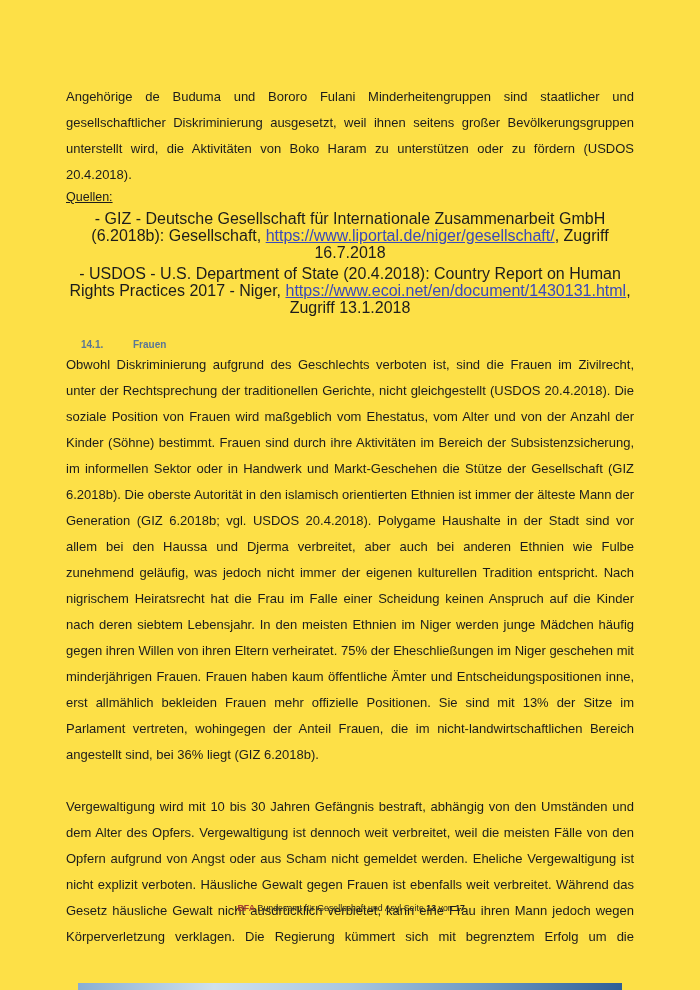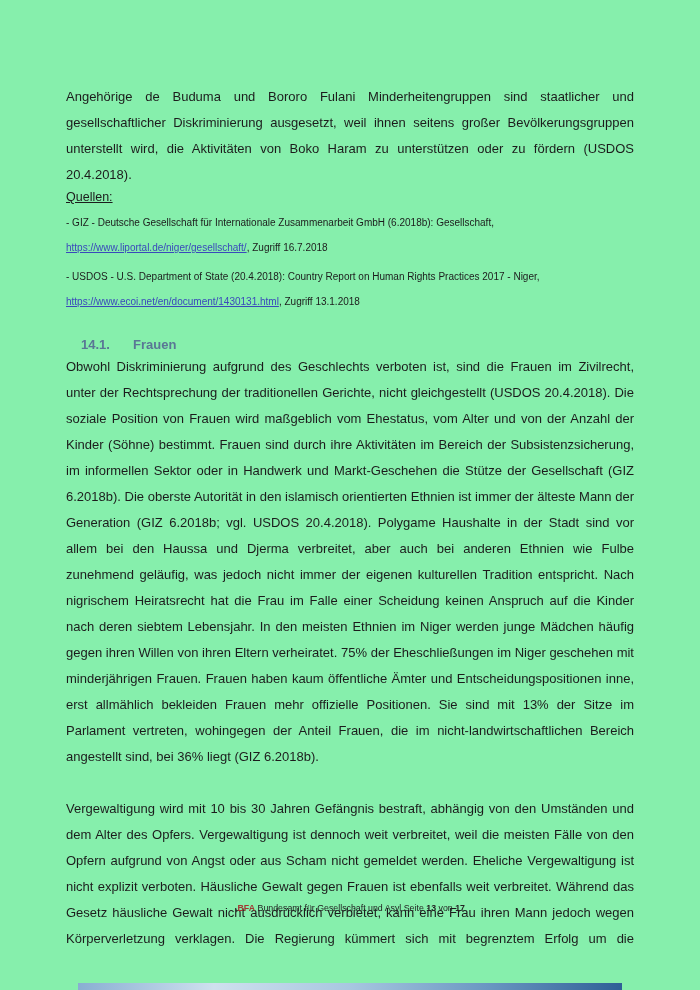--- a/index.html
+++ b/index.html
@@ -1,46 +1,46 @@
 <!DOCTYPE html>
 <html lang="de"><head>
 <meta charset="utf-8">
 <style>
   html,body{margin:0;padding:0;background:#ffffff;}
   .page{
     position:relative;
     width:700px;height:990px;
-    background:#86efac;
+    background:#fde047;
     overflow:hidden;
     font-family:"Liberation Sans","DejaVu Sans",sans-serif;
     color:#1c1c1c;
   }
   .content{position:absolute;left:66px;right:66px;top:0;}
   .body-text{
     margin:0;
     font-size:13px;
     line-height:26px;
     text-align:justify;
     color:#1c1c1c;
   }
   .p-first{margin-top:84px;}
   .sources{margin-top:1px;}
   .sources-label{margin:0;font-size:12.5px;line-height:17px;}
   .sources-label span{text-decoration:underline;}
-  .source-line{margin:4px 0 0 0;font-size:10px;line-height:25px;text-align:left;}
+  .source-line{margin:4px 0 0 0;font-size:16px;line-height:17px;text-align:center;}
   a.link{color:#3a49bb;text-decoration:underline;cursor:pointer;}
   .heading1{
     margin-top:36px;
     font-size:13.5px;font-weight:bold;color:#5a7695;
   }
   .heading1 .h-num{display:inline-block;width:29px;}
   .heading2{
     margin-top:23px;
     padding-left:15px;
-    font-size:13px;font-weight:bold;color:#5a7695;
+    font-size:10px;font-weight:bold;color:#5a7695;
   }
   .heading2 .h-num{display:inline-block;width:52px;}
   .p-women{margin-top:2px;}
   .p-violence{margin-top:26px;text-align-last:justify;}
   .footer{
     position:absolute;left:0;right:0;top:903px;
     text-align:center;
     font-size:8.8px;line-height:11px;color:#222222;
   }
   .footer-dot{color:#222222;font-weight:bold;}

